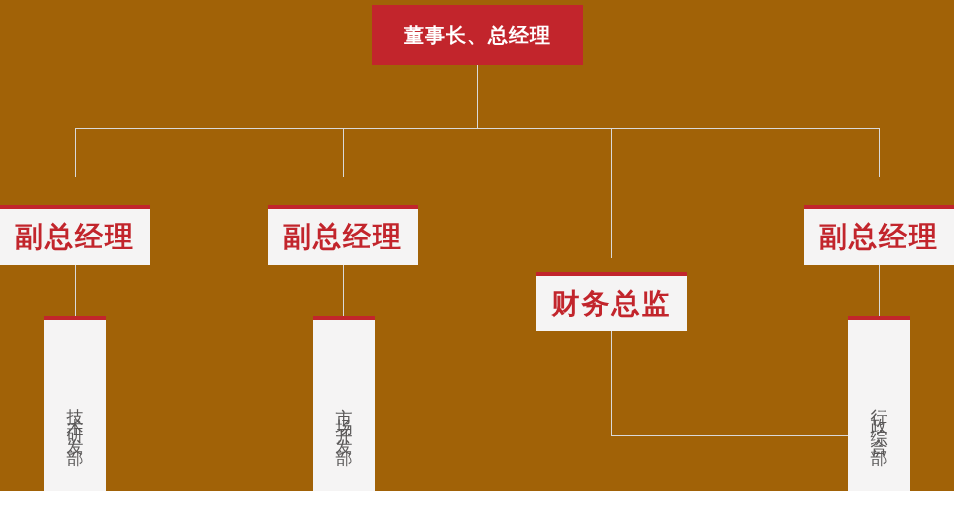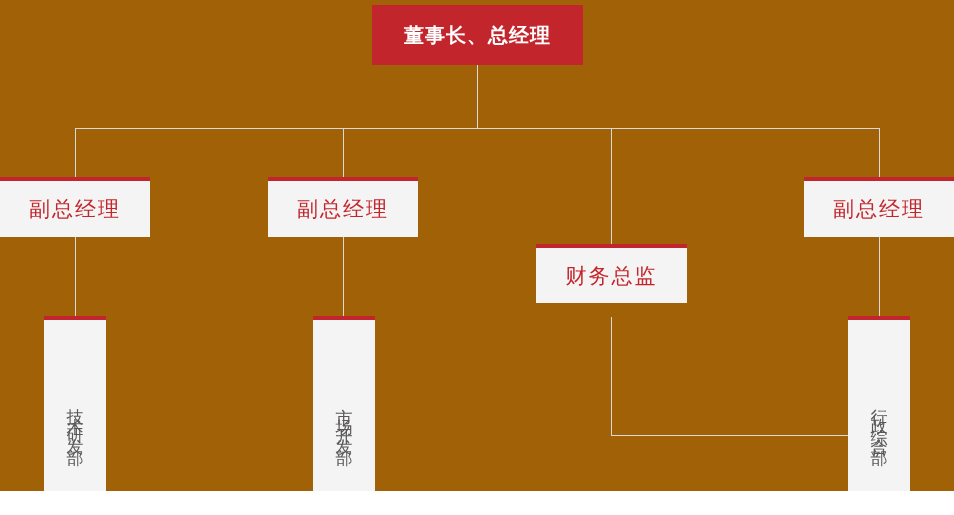--- a/index.html
+++ b/index.html
@@ -45,24 +45,25 @@
     background: #c2252c;
     color: #ffffff;
     font-size: 20px;
     font-weight: bold;
     letter-spacing: 1px;
   }
   .node.l2 {
     background: #f5f4f4;
     border-top: 4px solid #c2252c;
     color: #c2252c;
-    font-size: 21px;
-    font-weight: normal;
+    font-size: 28px;
+    font-weight: bold;
     letter-spacing: 2px;
     height: 60px;
+    margin-top: 28px;
   }
   .node.vp1 { left: 0;     top: 177px; width: 150px; }
   .node.vp2 { left: 268px; top: 177px; width: 150px; }
   .node.cfo { left: 536px; top: 244px; width: 151px; height: 59px; }
   .node.vp3 { left: 804px; top: 177px; width: 150px; }
 
   .node.dept {
     background: #f5f4f4;
     border-top: 4px solid #c2252c;
     color: #595757;

